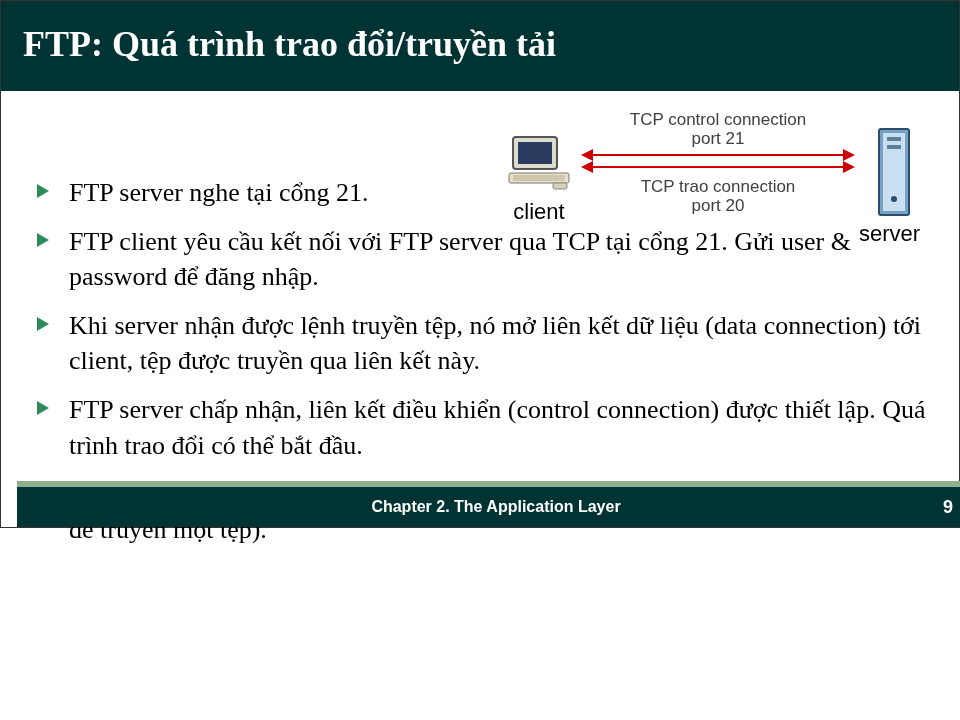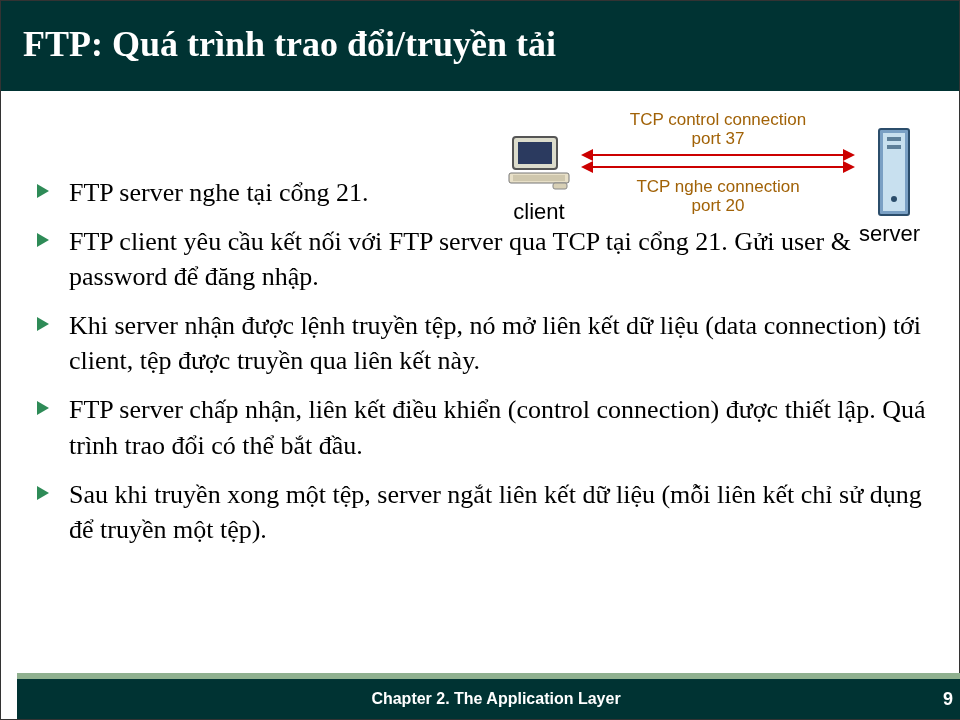--- a/index.html
+++ b/index.html
@@ -1,18 +1,18 @@
 <!DOCTYPE html>
 <html><head>
 <meta charset="utf-8">
 <style>
   * { margin: 0; padding: 0; box-sizing: border-box; }
   html, body { width: 960px; height: 720px; overflow: hidden; font-family: "Times New Roman", Times, serif; }
   .slide {
-    width: 960px; height: 720px; background: #ffffff; position: relative;
+    width: 960px; height: 528px; background: #ffffff; position: relative;
     border: 1px solid #333;
   }
   .title-band {
     background: #003333; 
     color: #ffffff;
     padding: 22px 30px 26px 22px;
   }
   .title-band h1 {
     font-size: 36px; font-weight: bold;
     font-family: "Times New Roman", Times, serif;
@@ -38,21 +38,21 @@
   }
   .node-label {
     font-family: Arial, Helvetica, sans-serif;
     font-size: 22px; color: #000; margin-top: 4px;
   }
   .arrows {
     position: absolute; left: 84px; top: 10px; width: 270px;
   }
   .conn-label {
     font-family: "Comic Sans MS", "Comic Sans", cursive, Arial;
-    color: #a16207; font-size: 17px; text-align: center; line-height: 1.1;
+    color: #404040; font-size: 17px; text-align: center; line-height: 1.1;
   }
   .arrow-line {
     position: relative; height: 2px; background: #cc0000; margin: 6px 0 10px 0;
   }
   .arrow-line::before, .arrow-line::after {
     content: ""; position: absolute; top: -5px; width: 0; height: 0;
     border-top: 6px solid transparent; border-bottom: 6px solid transparent;
   }
   .arrow-line::before { left: -2px; border-right: 12px solid #cc0000; }
   .arrow-line::after  { right: -2px; border-left: 12px solid #cc0000; }
@@ -134,26 +134,26 @@
           <rect x="10" y="10" width="14" height="4" fill="#5d7f99"></rect>
           <rect x="10" y="18" width="14" height="4" fill="#5d7f99"></rect>
           <circle cx="17" cy="72" r="3" fill="#2b4d6b"></circle>
         </svg>
         <div class="node-label">server</div>
       </div>
 
       <div class="arrows">
         <div class="conn-label">
           <span>TCP control connection</span><br>
-          <span>port 37</span>
+          <span>port 21</span>
         </div>
         <div class="arrow-line"></div>
         <div class="arrow-line"></div>
         <div class="conn-label">
-          <span>TCP nghe connection</span><br>
+          <span>TCP trao connection</span><br>
           <span>port 20</span>
         </div>
       </div>
     </div>
 
     <ul class="bullets">
       <li><span class="tri"></span><span>FTP server nghe tại cổng 21.</span></li>
       <li><span class="tri"></span><span>FTP client yêu cầu kết nối với FTP server qua TCP tại cổng 21. Gửi user &amp; password để đăng nhập.</span></li>
       <li><span class="tri"></span><span>Khi server nhận được lệnh truyền tệp, nó mở liên kết dữ liệu (data connection) tới client, tệp được truyền qua liên kết này.</span></li>
       <li><span class="tri"></span><span>FTP server chấp nhận, liên kết điều khiển (control connection) được thiết lập. Quá trình trao đổi có thể bắt đầu.</span></li>

